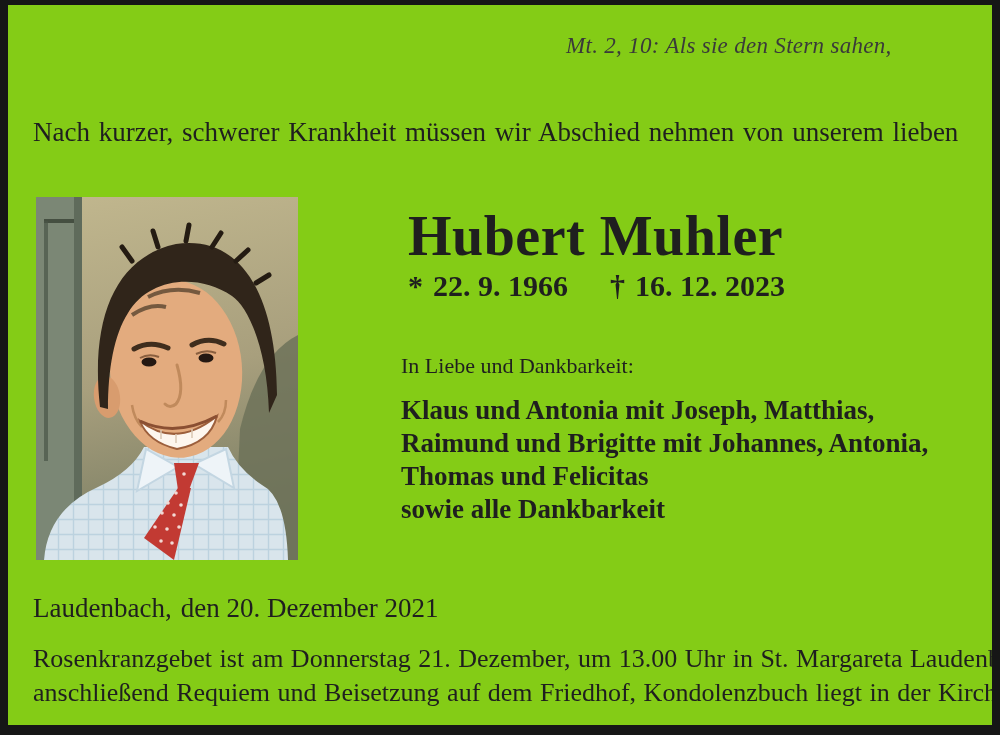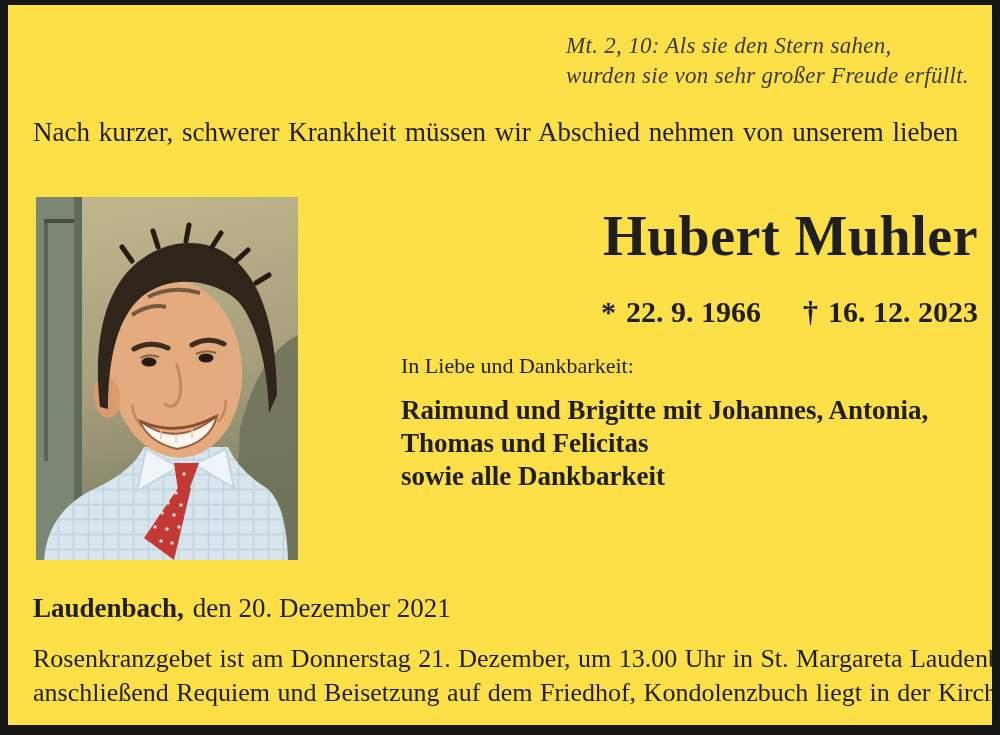--- a/index.html
+++ b/index.html
@@ -5,21 +5,21 @@
   html, body {
     margin: 0;
     padding: 0;
     background: #ffffff;
   }
   .page {
     position: relative;
     width: 1000px;
     height: 735px;
     box-sizing: border-box;
-    background: #fde047;
+    background: #84cc16;
     border-style: solid;
     border-color: #161616;
     border-width: 5px 8px 10px 8px;
     font-family: "Liberation Serif", "DejaVu Serif", serif;
     color: #1f1f1f;
     overflow: hidden;
   }
   .scripture {
     position: absolute;
     left: 558px;
@@ -48,31 +48,31 @@
     height: 363px;
     margin: 0;
     overflow: hidden;
   }
   .photo svg { display: block; }
   .right-col {
     position: absolute;
     left: 400px;
     top: 200px;
     width: 570px;
-    text-align: right;
+    text-align: left;
   }
   .deceased-name {
     margin: 0;
     font-size: 56px;
     line-height: 62px;
     font-weight: bold;
     letter-spacing: 0.5px;
   }
   .dates {
-    margin-top: 28px;
+    margin-top: 2px;
     font-size: 30px;
     font-weight: bold;
     white-space: nowrap;
   }
   .dates .sym { margin-right: 10px; }
   .dates .death-group { margin-left: 42px; }
   .liebe {
     position: absolute;
     left: 393px;
     top: 348px;
@@ -88,39 +88,38 @@
     line-height: 33px;
     white-space: nowrap;
   }
   .dateline {
     position: absolute;
     left: 25px;
     top: 588px;
     font-size: 27px;
     white-space: nowrap;
   }
-  .dateline .place { font-weight: bold; margin-right: 9px; }
+  .dateline .place { font-weight: normal; margin-right: 9px; }
   .service {
     position: absolute;
     left: 25px;
     top: 637px;
     font-size: 26px;
     line-height: 34px;
     word-spacing: 1px;
     white-space: nowrap;
   }
 </style>
 </head>
 <body>
 
 <div class="page">
 
   <div class="scripture">
     <div>Mt. 2, 10: Als sie den Stern sahen,</div>
-    <div>wurden sie von sehr großer Freude erfüllt.</div>
   </div>
 
   <div class="intro">
     <div>Nach kurzer, schwerer Krankheit müssen wir Abschied nehmen von unserem lieben</div>
   </div>
 
   <figure class="photo">
     <svg width="262" height="363" viewBox="0 0 262 363" xmlns="http://www.w3.org/2000/svg">
       <defs>
         <linearGradient id="bgGrad" x1="0" y1="0" x2="0.15" y2="1">
@@ -195,20 +194,21 @@
   <div class="right-col">
     <h1 class="deceased-name">Hubert Muhler</h1>
     <div class="dates">
       <span><span class="sym">*</span><span>22. 9. 1966</span></span><span class="death-group"><span class="sym">†</span><span>16. 12. 2023</span></span>
     </div>
   </div>
 
   <div class="liebe">In Liebe und Dankbarkeit:</div>
 
   <div class="mourners">
+    <div>Klaus und Antonia mit Joseph, Matthias,</div>
     <div>Raimund und Brigitte mit Johannes, Antonia,</div>
     <div>Thomas und Felicitas</div>
     <div>sowie alle Dankbarkeit</div>
   </div>
 
   <div class="dateline">
     <span class="place">Laudenbach,</span><span>den 20. Dezember 2021</span>
   </div>
 
   <div class="service">

